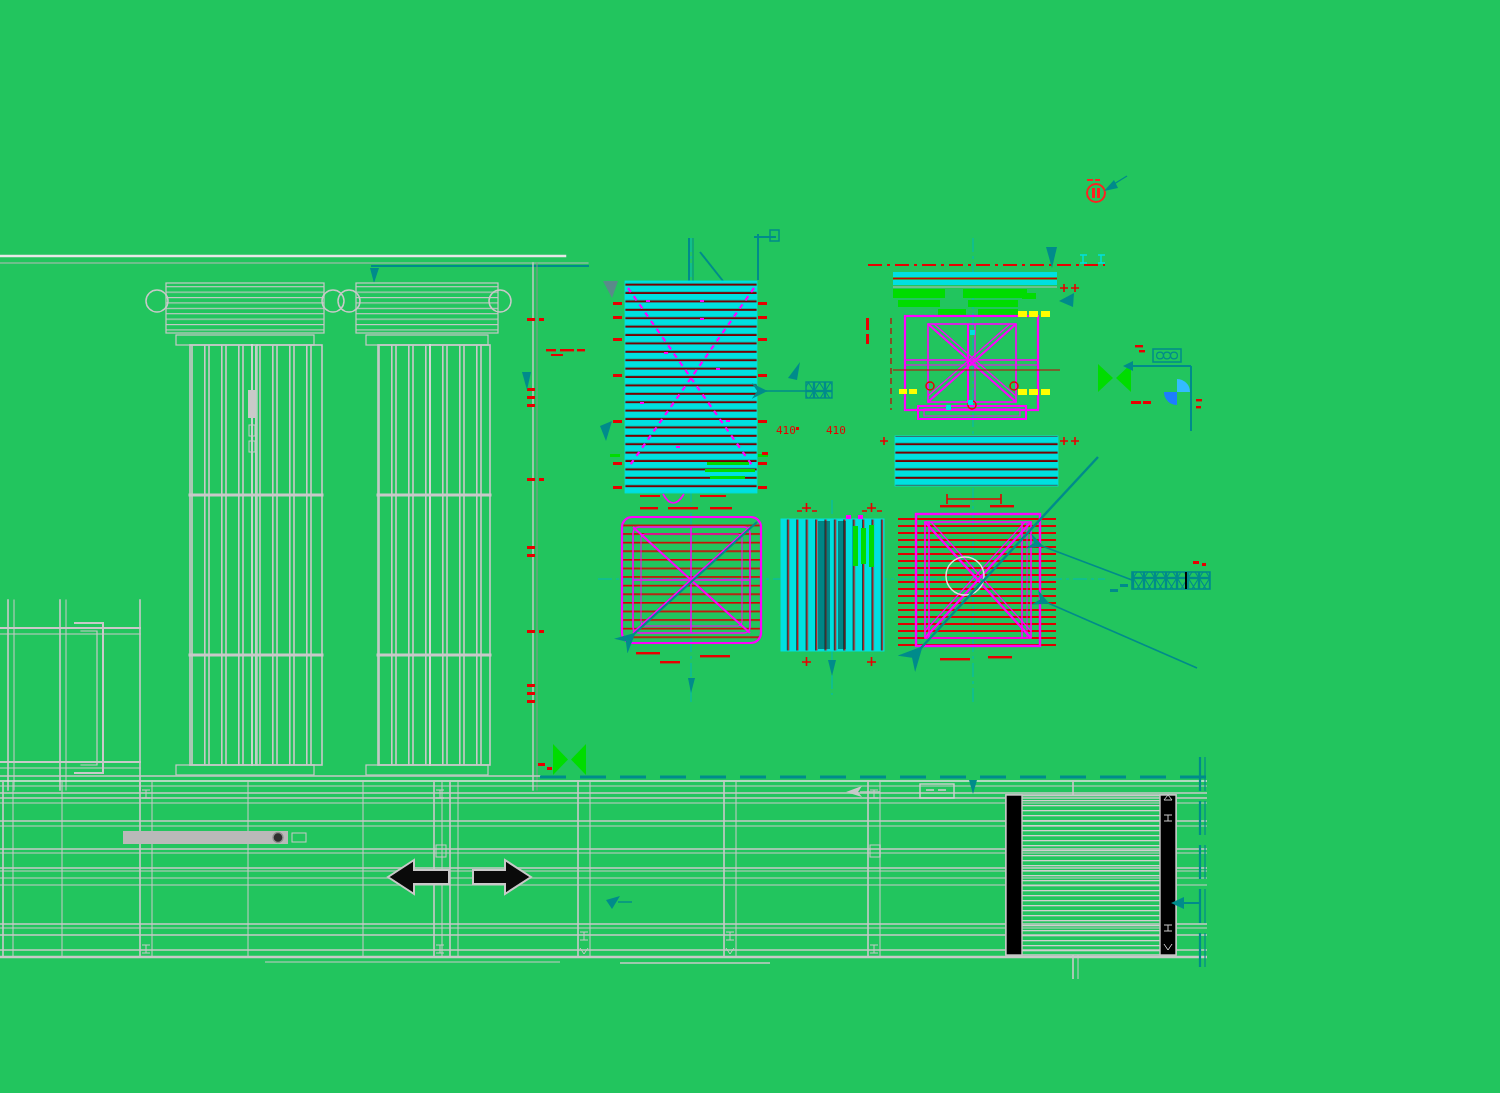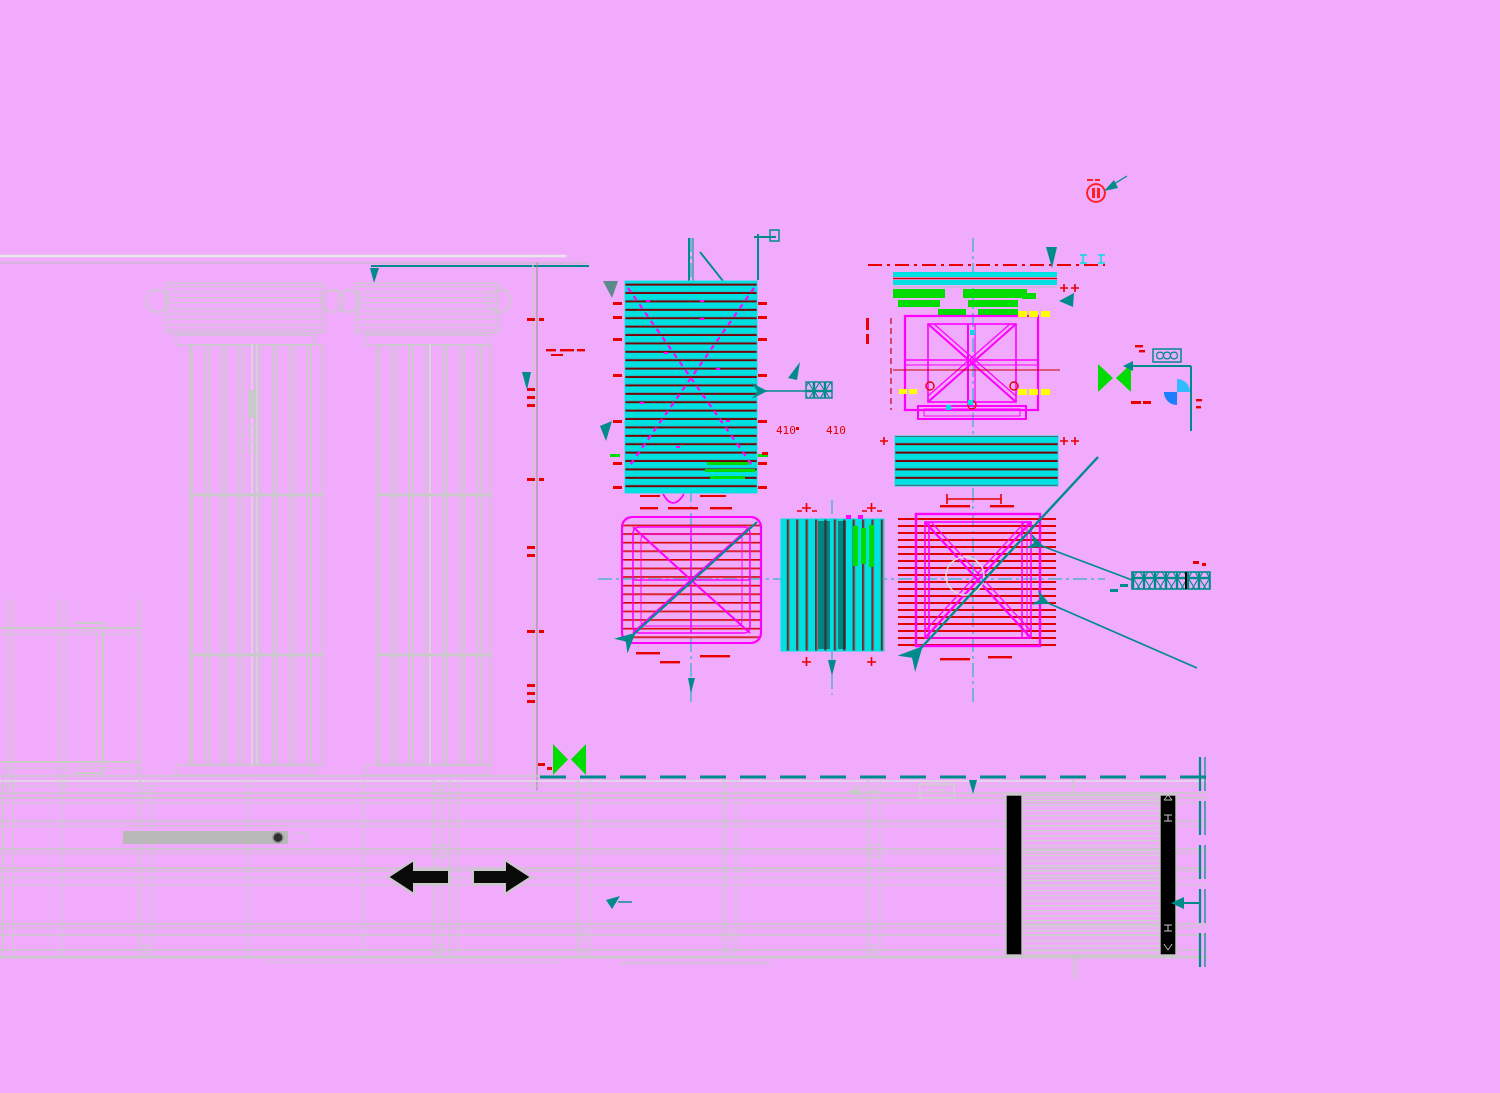--- a/index.html
+++ b/index.html
@@ -1,16 +1,16 @@
 <!DOCTYPE html>
 <html><head>
 <meta charset="utf-8">
 <style>
   html,body{margin:0;padding:0;background:#000;}
-  .viewport{position:relative;width:1500px;height:1093px;background:#f0abfc;overflow:hidden;
+  .viewport{position:relative;width:1500px;height:1093px;background:#22c55e;overflow:hidden;
             font-family:"DejaVu Sans Mono", monospace;}
   svg{display:block}
   text{font-family:"DejaVu Sans Mono", monospace;}
 </style>
 </head>
 <body>
 
 <div class="viewport">
 <svg width="1500" height="1093" viewBox="0 0 1500 1093">
 <defs>

